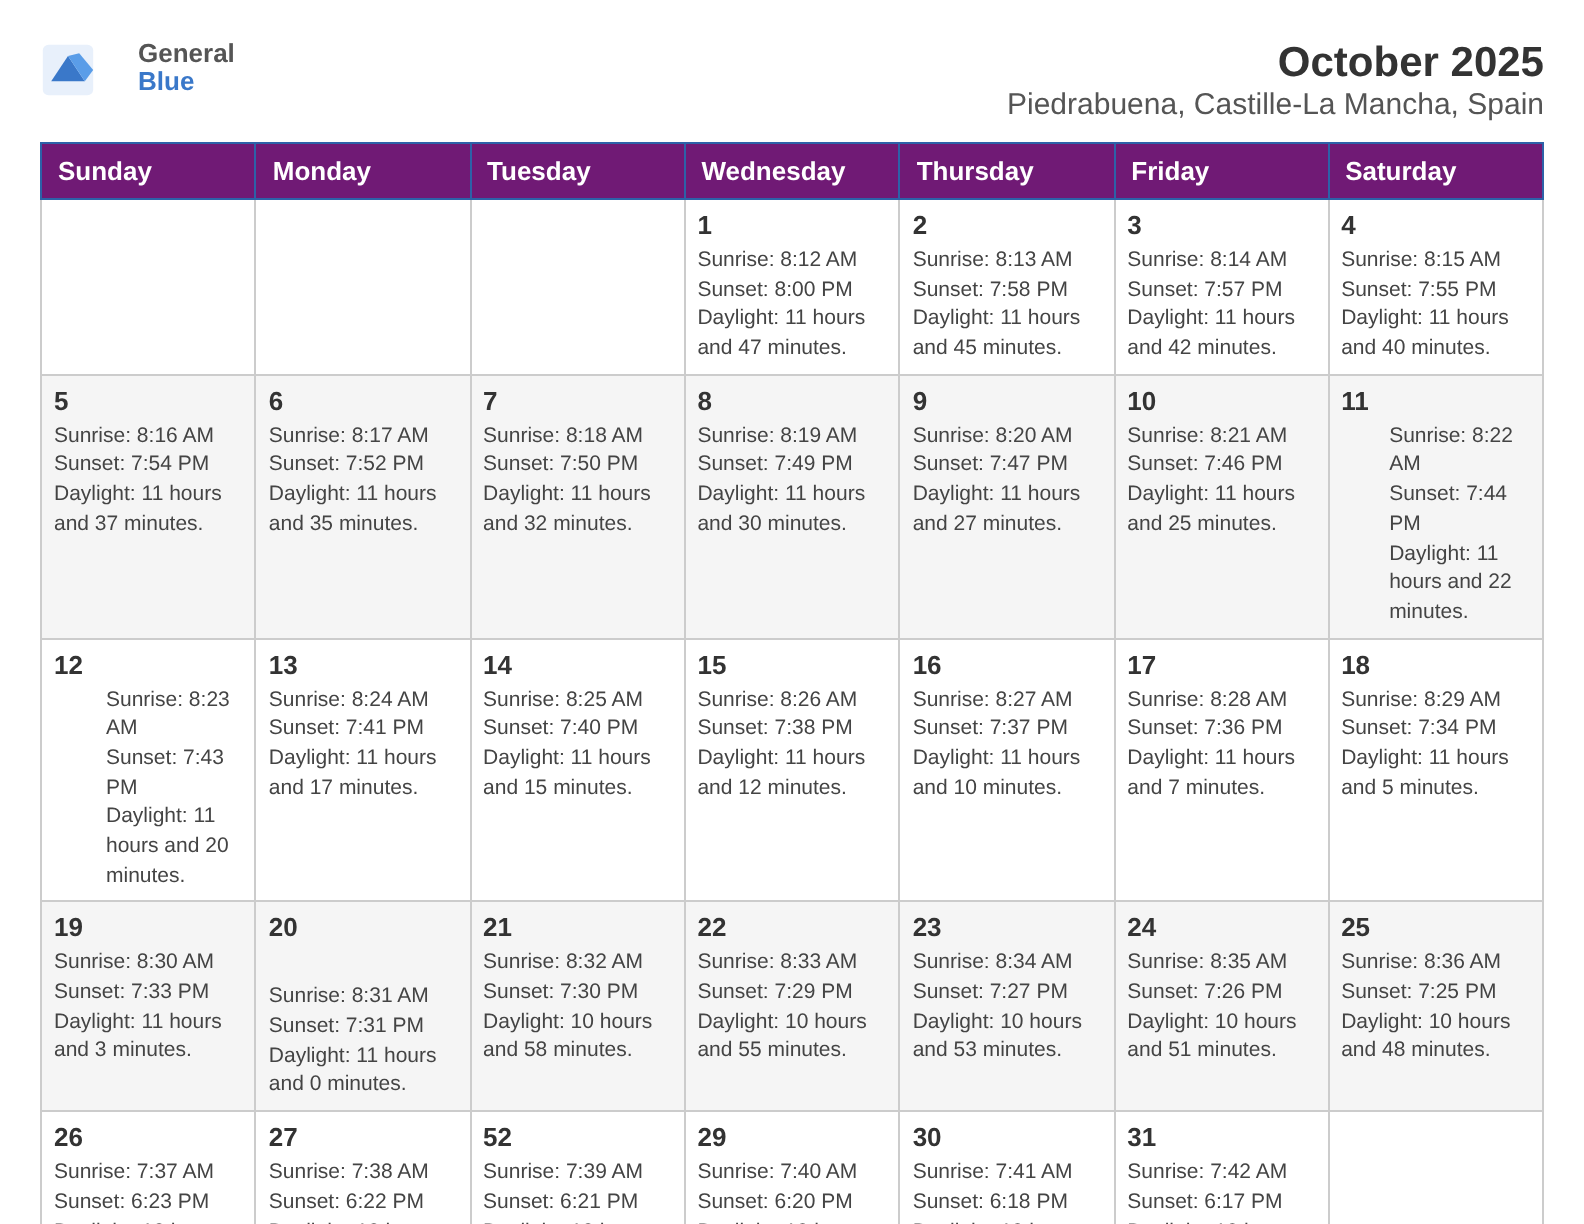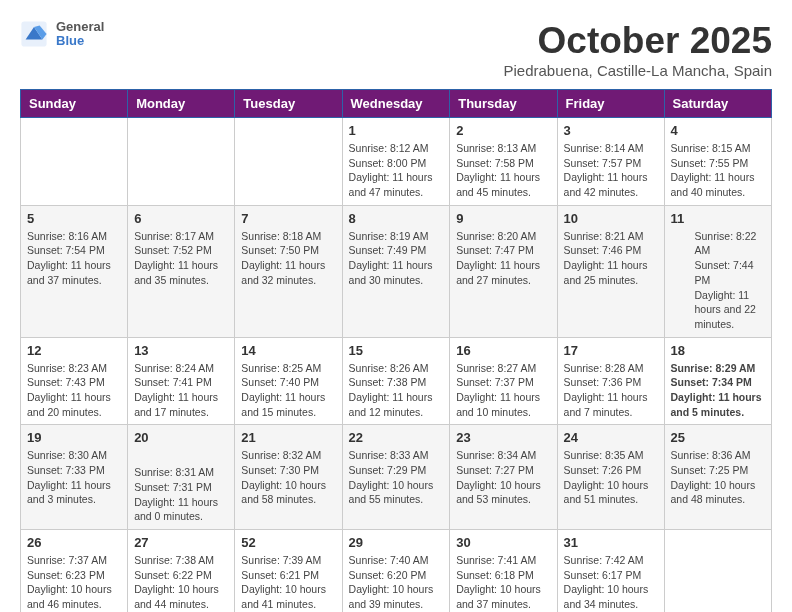--- a/index.html
+++ b/index.html
@@ -11,41 +11,41 @@
       padding: 20px;
     }
     .header-area {
       display: flex;
       justify-content: space-between;
       align-items: flex-start;
       margin-bottom: 10px;
     }
     .logo {
       display: flex;
-      align-items: flex-start;
-      gap: 8px;
+      align-items: flex-end;
+      gap: 21px;
     }
     .logo-text {
       display: flex;
       flex-direction: column;
       font-size: 13px;
       font-weight: bold;
       line-height: 1.1;
     }
     .logo-text .general { color: #555; }
     .logo-text .blue { color: #3a78c9; }
     .logo-icon {
       width: 28px;
       height: 28px;
     }
     .title-area {
       text-align: right;
     }
     .month-title {
-      font-size: 37px;
+      font-size: 21px;
       font-weight: bold;
       color: #333;
     }
     .subtitle {
       font-size: 15px;
       color: #555;
     }
     .calendar {
       width: 100%;
       border-collapse: collapse;
@@ -191,21 +191,21 @@
         <td>
           <div class="day-number">11</div>
           <div class="day-info" style="white-space: pre-line; margin-left: 24px;">Sunrise: 8:22 AM
 Sunset: 7:44 PM
 Daylight: 11 hours and 22 minutes.</div>
         </td>
       </tr>
       <tr>
         <td>
           <div class="day-number">12</div>
-          <div class="day-info" style="white-space: pre-line;">Sunrise: 8:23 AM
+          <div class="day-info" style="white-space: pre-line; margin-left: 26px;">Sunrise: 8:23 AM
 Sunset: 7:43 PM
 Daylight: 11 hours and 20 minutes.</div>
         </td>
         <td>
           <div class="day-number">13</div>
           <div class="day-info" style="white-space: pre-line;">Sunrise: 8:24 AM
 Sunset: 7:41 PM
 Daylight: 11 hours and 17 minutes.</div>
         </td>
         <td>
@@ -227,21 +227,21 @@
 Daylight: 11 hours and 10 minutes.</div>
         </td>
         <td>
           <div class="day-number">17</div>
           <div class="day-info" style="white-space: pre-line;">Sunrise: 8:28 AM
 Sunset: 7:36 PM
 Daylight: 11 hours and 7 minutes.</div>
         </td>
         <td>
           <div class="day-number">18</div>
-          <div class="day-info" style="white-space: pre-line; font-weight: bold;">Sunrise: 8:29 AM
+          <div class="day-info" style="white-space: pre-line;">Sunrise: 8:29 AM
 Sunset: 7:34 PM
 Daylight: 11 hours and 5 minutes.</div>
         </td>
       </tr>
       <tr>
         <td>
           <div class="day-number">19</div>
           <div class="day-info" style="white-space: pre-line;">Sunrise: 8:30 AM
 Sunset: 7:33 PM
 Daylight: 11 hours and 3 minutes.</div>

